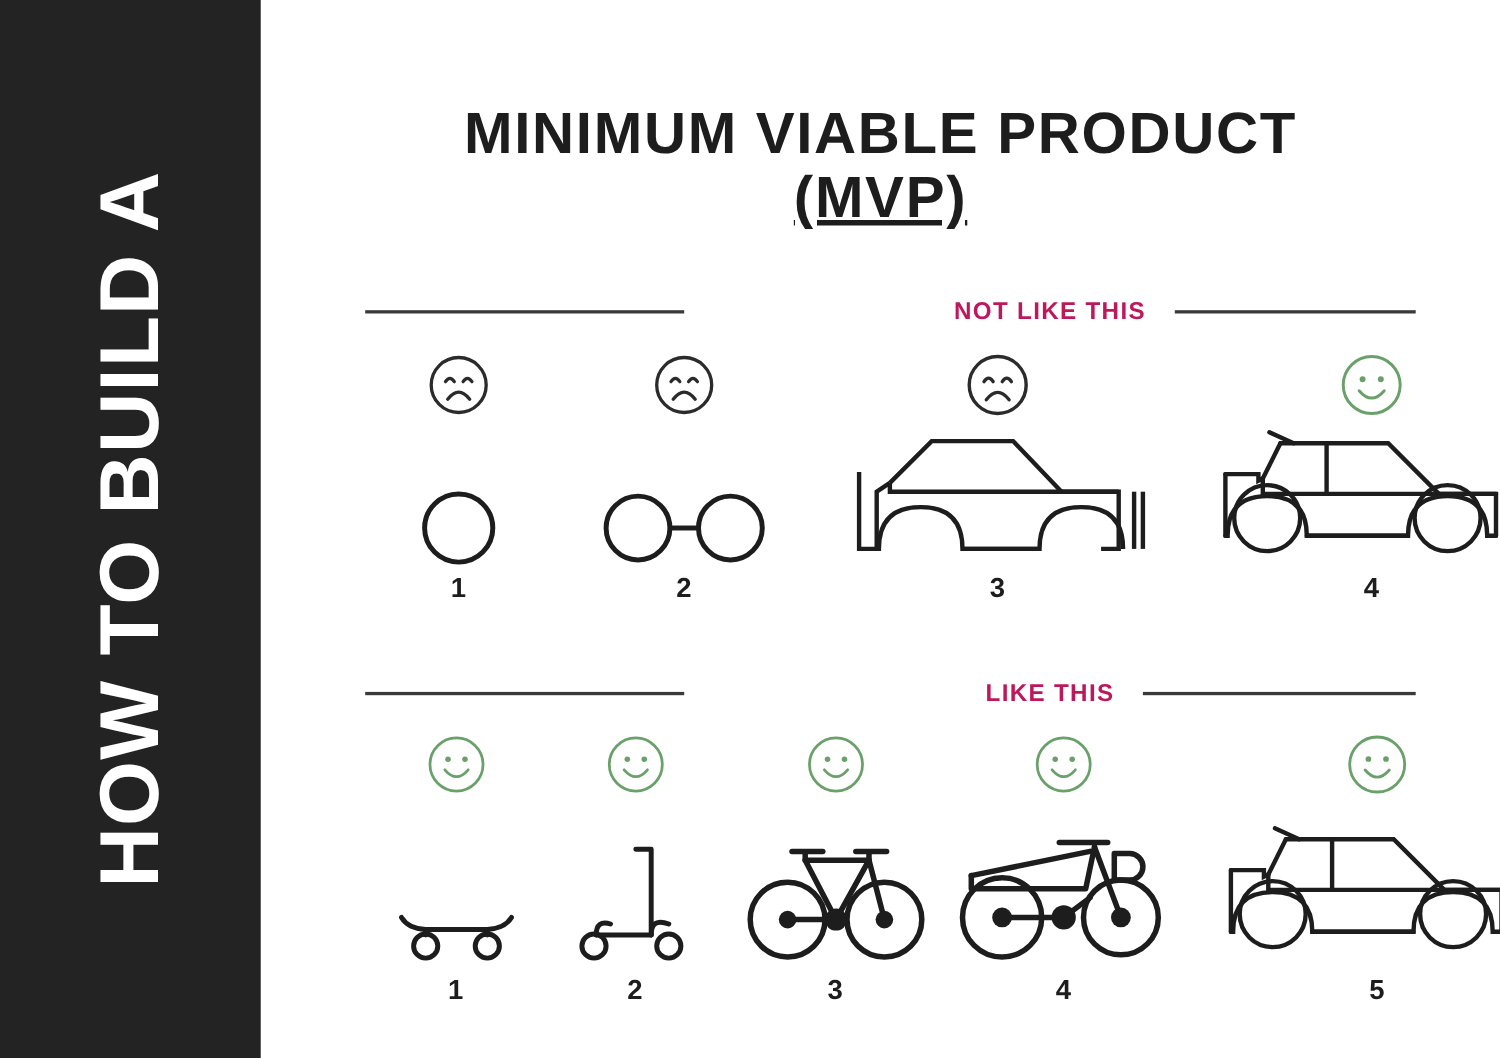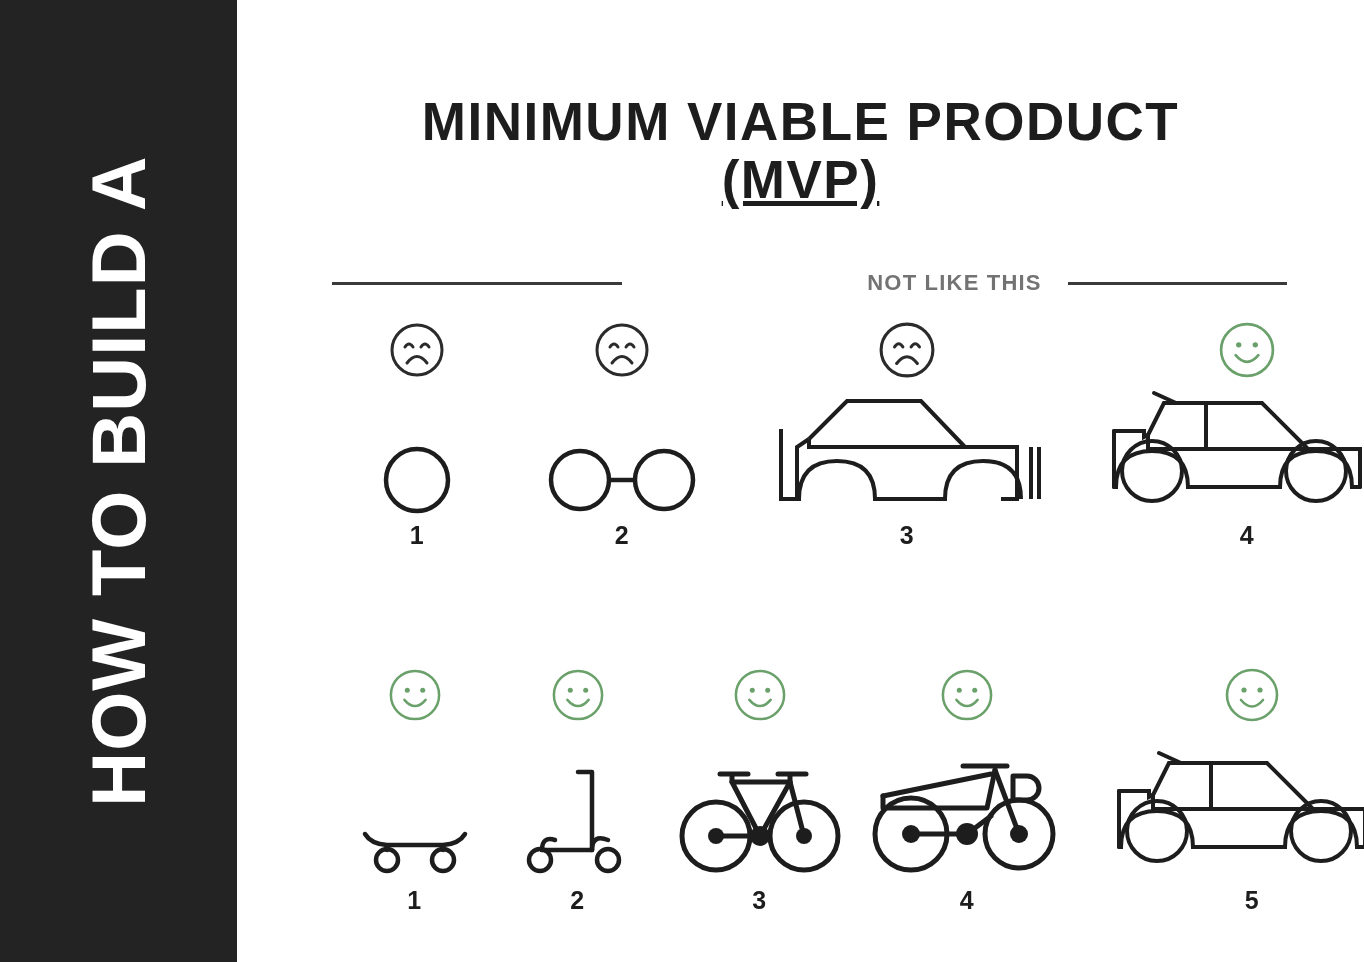--- a/index.html
+++ b/index.html
@@ -52,21 +52,21 @@
     position:absolute;left:95px;width:955px;
     display:flex;align-items:center;
     height:20px;
   }
   .divider .rule{height:3px;background:#3a3a3a;}
   .divider .rule.left{width:290px;}
   .divider .rule.right{width:full;flex:1;}
   .divider .dv-label{
     font-family:"Liberation Sans", sans-serif;
     font-weight:bold;font-size:22px;letter-spacing:1.2px;
-    color:#737373;white-space:nowrap;
+    color:#be185d;white-space:nowrap;
     padding:0 26px;
   }
   .divider .spacerL{flex:1;}
   #divider-not{top:258px;}
   #divider-like{top:605px;}
 
   
   .row{position:absolute;left:95px;width:955px;}
   .step{position:absolute;text-align:center;}
   .face{height:70px;display:flex;align-items:center;justify-content:center;}
@@ -200,20 +200,26 @@
 
               <line x1="272" y1="74" x2="272" y2="112"></line>
               <line x1="280" y1="74" x2="280" y2="112"></line>
             </g>
           </svg>
         </div>
         <div class="num">4</div>
       </div>
     </div>
 
+    <div class="divider" id="divider-like">
+      <div class="rule left"></div>
+      <div class="spacerL"></div>
+      <div class="dv-label">LIKE THIS</div>
+      <div class="rule right"></div>
+    </div>
 
     <div class="row" id="row-like" style="top:645px;height:270px;">
 
       <div class="step" style="left:5px;top:0;width:155px;">
         <div class="face">
           <svg width="54" height="54" viewBox="0 0 56 56">
             <circle cx="28" cy="28" r="25" fill="none" stroke="#6aa06a" stroke-width="2.6"></circle>
             <circle cx="20" cy="23" r="2.6" fill="#6aa06a"></circle>
             <circle cx="36" cy="23" r="2.6" fill="#6aa06a"></circle>
             <path d="M17 33 q11 13 22 0" fill="none" stroke="#6aa06a" stroke-width="2.6" stroke-linecap="round"></path>

